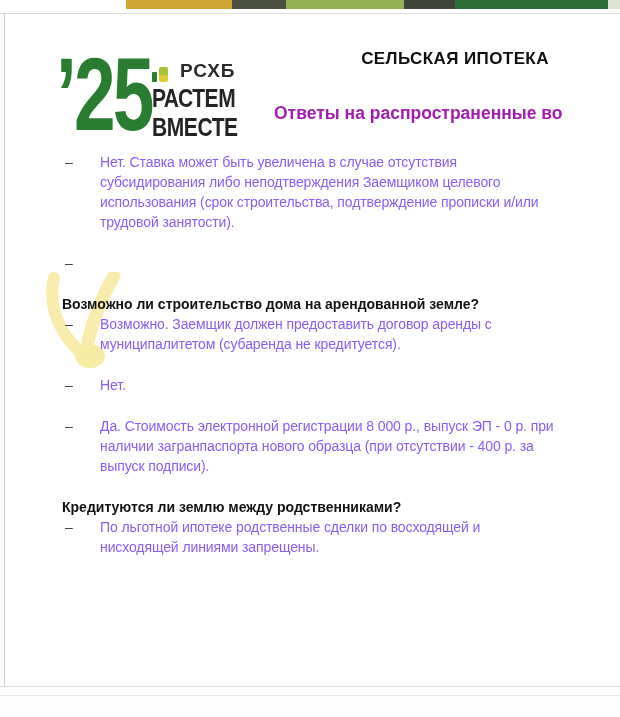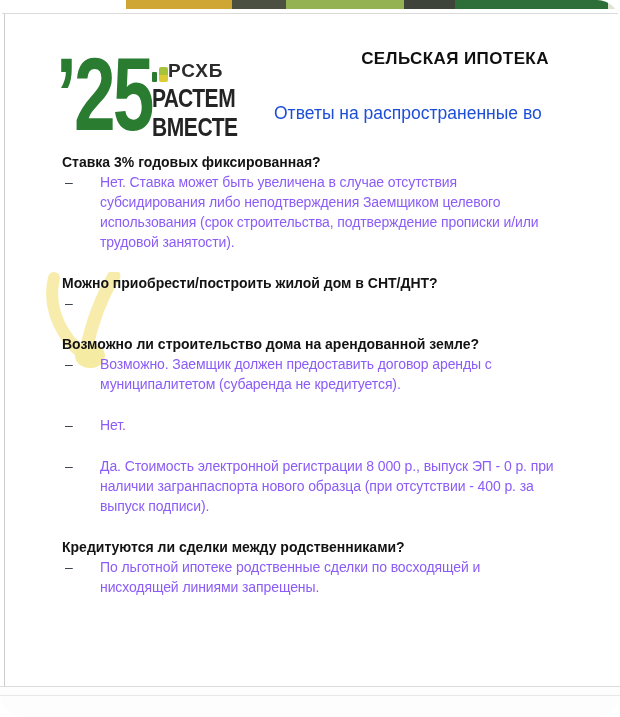--- a/index.html
+++ b/index.html
@@ -1,40 +1,40 @@
 <!DOCTYPE html>
 <html><head>
 <meta charset="utf-8">
 <style>
   html,body{margin:0;padding:0;background:#fff;}
   .page{position:relative;width:620px;height:717px;overflow:hidden;background:#ffffff;
-        font-family:"Liberation Sans", sans-serif;border-radius:23px;}
+        font-family:"Liberation Sans", sans-serif;}
   
   .top-strip{position:absolute;left:0;top:0;width:620px;height:9px;display:flex;}
   .top-strip > div{height:100%;}
   .hairline{position:absolute;left:0;top:13px;width:620px;height:1px;background:#dadada;}
   .left-border{position:absolute;left:4px;top:14px;width:1px;height:676px;background:#cccccc;}
   
   .logo-year{position:absolute;left:56px;top:44px;font-size:104px;line-height:100px;
              font-weight:bold;color:#2a7c31;transform:scaleX(0.72);transform-origin:left top;
              letter-spacing:-4px;}
   .logo-right{position:absolute;left:152px;top:60px;color:#262626;}
-  .bank-row{display:flex;align-items:flex-end;gap:0;}
+  .bank-row{display:flex;align-items:flex-end;gap:12px;}
   .logo-mark{display:inline-flex;align-items:flex-end;gap:2px;height:16px;}
   .logo-mark .bar1{display:inline-block;width:5px;height:10px;background:#2a7c31;border-radius:1px;}
   .logo-mark .bar2{display:inline-block;width:9px;height:15px;border-radius:2px;
                    background:linear-gradient(#a6c33b 55%, #ddcb33 55%);}
   .bank-name{font-size:19px;font-weight:bold;letter-spacing:1px;color:#2b2b2b;}
   .tagline{font-size:25px;font-weight:bold;line-height:26px;letter-spacing:-0.5px;
            transform:scaleX(0.84);transform-origin:left top;color:#242424;margin-top:3px;}
   
   .doc-title{position:absolute;left:290px;top:49px;width:330px;text-align:center;
              font-size:17px;font-weight:bold;color:#101010;letter-spacing:0.4px;white-space:pre;}
-  .doc-subtitle{position:absolute;left:274px;top:103px;font-size:17.5px;font-weight:normal;
-                color:#1d4ed8;white-space:pre;}
+  .doc-subtitle{position:absolute;left:274px;top:103px;font-size:17.5px;font-weight:bold;
+                color:#a21caf;white-space:pre;}
   
   .highlight-mark{position:absolute;left:40px;top:272px;width:82px;height:100px;pointer-events:none;}
   
   .qa-list{position:absolute;left:62px;top:152px;right:12px;}
   .qa-block{margin-bottom:21px;}
   .question{font-size:14px;font-weight:bold;color:#131313;line-height:20px;white-space:pre;}
   .answer-row{display:flex;align-items:flex-start;}
   .dash{width:38px;flex:0 0 38px;font-size:14px;color:#3e4551;line-height:20px;padding-left:3px;box-sizing:border-box;}
   .answer{font-size:14px;color:#8b5cf6;line-height:20px;white-space:pre;letter-spacing:-0.1px;}
   
@@ -80,32 +80,30 @@
     <g opacity="0.62">
       <path d="M14,6 C8,30 16,55 36,76 C44,84 50,88 52,90" stroke="#f3e27a" stroke-width="12" stroke-linecap="round" fill="none"></path>
       <path d="M74,4 C62,24 52,50 46,78" stroke="#f3e27a" stroke-width="13" stroke-linecap="round" fill="none"></path>
       <ellipse cx="50" cy="84" rx="15" ry="12" fill="#f0e06a"></ellipse>
     </g>
   </svg>
 
   <div class="qa-list">
 
     <div class="qa-block">
-      <div class="question">Ставка 3% годовых фиксированная?</div>
       <div class="answer-row">
         <div class="dash">–</div>
         <div class="answer">Нет. Ставка может быть увеличена в случае отсутствия
 субсидирования либо неподтверждения Заемщиком целевого
 использования (срок строительства, подтверждение прописки и/или
 трудовой занятости).</div>
       </div>
     </div>
 
     <div class="qa-block">
-      <div class="question">Можно приобрести/построить жилой дом в СНТ/ДНТ?</div>
       <div class="answer-row">
         <div class="dash">–</div>
       </div>
     </div>
 
     <div class="qa-block">
       <div class="question">Возможно ли строительство дома на арендованной земле?</div>
       <div class="answer-row">
         <div class="dash">–</div>
         <div class="answer">Возможно. Заемщик должен предоставить договор аренды с
@@ -123,21 +121,21 @@
     <div class="qa-block">
       <div class="answer-row">
         <div class="dash">–</div>
         <div class="answer">Да. Стоимость электронной регистрации 8 000 р., выпуск ЭП - 0 р. при
 наличии загранпаспорта нового образца (при отсутствии - 400 р. за
 выпуск подписи).</div>
       </div>
     </div>
 
     <div class="qa-block">
-      <div class="question">Кредитуются ли сделки между родственниками?</div>
+      <div class="question">Кредитуются ли землю между родственниками?</div>
       <div class="answer-row">
         <div class="dash">–</div>
         <div class="answer">По льготной ипотеке родственные сделки по восходящей и
 нисходящей линиями запрещены.</div>
       </div>
     </div>
 
   </div>
 
   <div class="bottom-area"></div>

